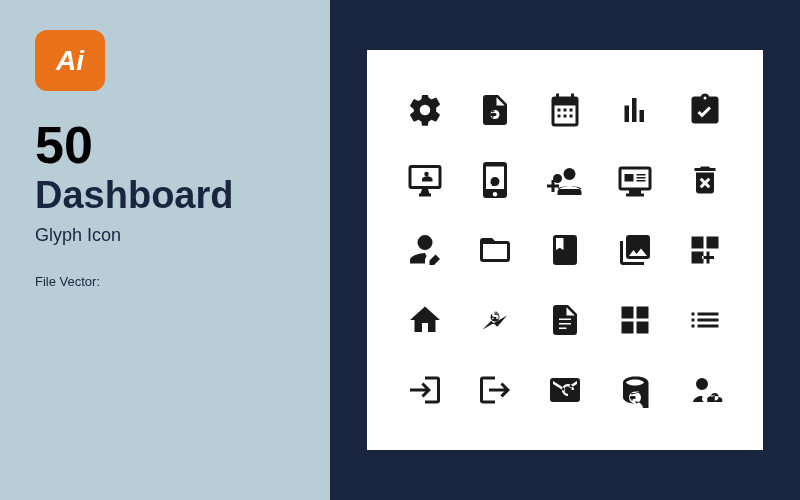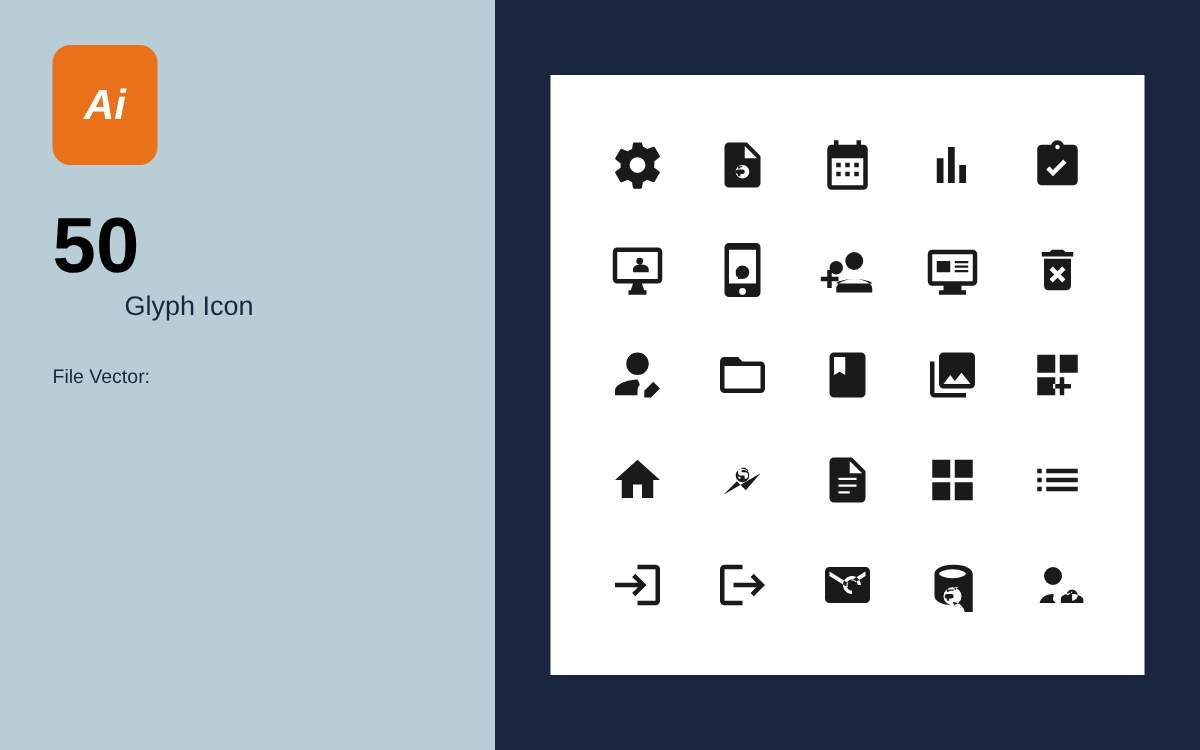--- a/index.html
+++ b/index.html
@@ -17,21 +17,21 @@
       height: 500px;
       background-color: #b8cdd6;
       position: relative;
       display: flex;
       flex-direction: column;
       padding: 30px 35px;
     }
 
     .ai-badge {
       width: 70px;
-      height: 80px;
+      height: 61px;
       background-color: #e8711a;
       border-radius: 12px;
       display: flex;
       align-items: center;
       justify-content: center;
       margin-bottom: 28px;
     }
 
     .ai-badge-text {
       color: white;
@@ -54,21 +54,20 @@
       color: #1a2540;
       line-height: 1.1;
       margin-bottom: 8px;
     }
 
     .subtitle-text {
       font-size: 18px;
       font-weight: 400;
       color: #1a2540;
       margin-bottom: 28px;
-      margin-left: 48px;
     }
 
     .formats-label {
       font-size: 13px;
       color: #1a2540;
       margin-bottom: 5px;
     }
 
     .formats-value {
       font-size: 13px;
@@ -124,20 +123,21 @@
     }
   </style>
 </head>
 <body>
 
 <div class="left-panel">
   <div class="ai-badge">
     <span class="ai-badge-text">Ai</span>
   </div>
   <div class="count-text">50</div>
+  <div class="title-text">Dashboard</div>
   <div class="subtitle-text">Glyph Icon</div>
   <div class="formats-label">File Vector:</div>
 </div>
 
 <div class="right-panel">
   <div class="icon-grid-container">
 
     <div class="icon-cell">
       <svg viewBox="0 0 24 24">
           <path d="M12 15.5A3.5 3.5 0 018.5 12 3.5 3.5 0 0112 8.5a3.5 3.5 0 013.5 3.5 3.5 3.5 0 01-3.5 3.5m7.43-2.92c.04-.34.07-.68.07-1.08s-.03-.74-.07-1.08l2.32-1.82c.21-.16.27-.46.13-.7l-2.2-3.82c-.13-.24-.42-.32-.66-.24l-2.74 1.1c-.57-.44-1.17-.81-1.84-1.08L14 2.34C13.96 2.08 13.73 2 13.5 2h-3c-.23 0-.46.08-.5.34l-.41 2.52c-.67.27-1.27.64-1.84 1.08L5.01 4.84c-.24-.08-.53 0-.66.24l-2.2 3.82c-.14.24-.08.54.13.7l2.32 1.82C4.53 11.26 4.5 11.6 4.5 12s.03.74.07 1.08l-2.32 1.82c-.21.16-.27.46-.13.7l2.2 3.82c.13.24.42.32.66.24l2.74-1.1c.57.44 1.17.81 1.84 1.08l.41 2.52c.04.26.27.34.5.34h3c.23 0 .46-.08.5-.34l.41-2.52c.67-.27 1.27-.64 1.84-1.08l2.74 1.1c.24.08.53 0 .66-.24l2.2-3.82c.14-.24.08-.54-.13-.7l-2.32-1.82z"></path>

